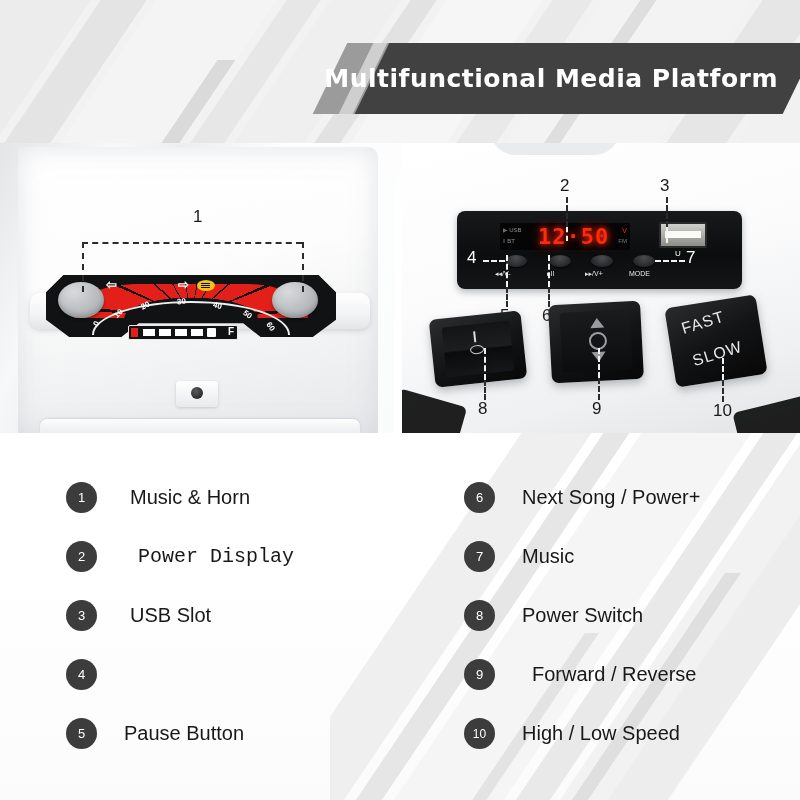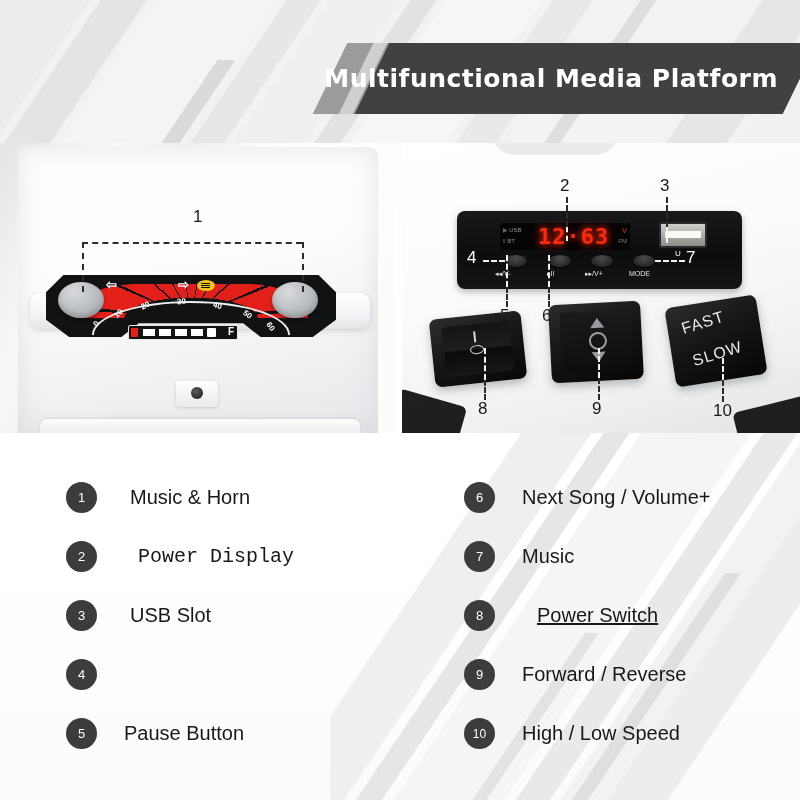--- a/index.html
+++ b/index.html
@@ -375,21 +375,21 @@
     <div class="rp-top-notch"></div>
     <div class="rp-shadowL"></div>
     <div class="rp-shadowR"></div>
 
     <div class="media-panel">
       <div class="lcd">
         <div class="lcd-left">
           <div>▶ <b>USB</b></div>
           <div>‖ <b>BT</b></div>
         </div>
-        <div class="lcd-digits">12·63</div>
+        <div class="lcd-digits">12·50</div>
         <div class="lcd-right">
           <div class="v">V</div>
           <div>FM</div>
         </div>
       </div>
 
       <div class="usb"></div>
       <div class="usb-label">U</div>
 
       <div class="mbtn" style="left:48px;"></div>
@@ -472,33 +472,33 @@
     <div class="leg-item" style="left:66px; top:226px;">
       <div class="leg-badge">4</div>
     </div>
     <div class="leg-item" style="left:66px; top:285px;">
       <div class="leg-badge">5</div>
       <div class="leg-text" style="margin-left:27px;">Pause Button</div>
     </div>
 
     <div class="leg-item" style="left:464px; top:49px;">
       <div class="leg-badge">6</div>
-      <div class="leg-text" style="margin-left:27px;">Next Song / Volume+</div>
+      <div class="leg-text" style="margin-left:27px;">Next Song / Power+</div>
     </div>
     <div class="leg-item" style="left:464px; top:108px;">
       <div class="leg-badge">7</div>
       <div class="leg-text" style="margin-left:27px;">Music</div>
     </div>
     <div class="leg-item" style="left:464px; top:167px;">
       <div class="leg-badge">8</div>
-      <div class="leg-text" style="margin-left:42px;text-decoration:underline;">Power Switch</div>
+      <div class="leg-text" style="margin-left:27px;">Power Switch</div>
     </div>
     <div class="leg-item" style="left:464px; top:226px;">
       <div class="leg-badge">9</div>
-      <div class="leg-text" style="margin-left:27px;">Forward / Reverse</div>
+      <div class="leg-text" style="margin-left:37px;">Forward / Reverse</div>
     </div>
     <div class="leg-item" style="left:464px; top:285px;">
       <div class="leg-badge" style="font-size:12px;">10</div>
       <div class="leg-text" style="margin-left:27px;">High / Low Speed</div>
     </div>
   </div>
 
 </div>
 
 </body></html>

